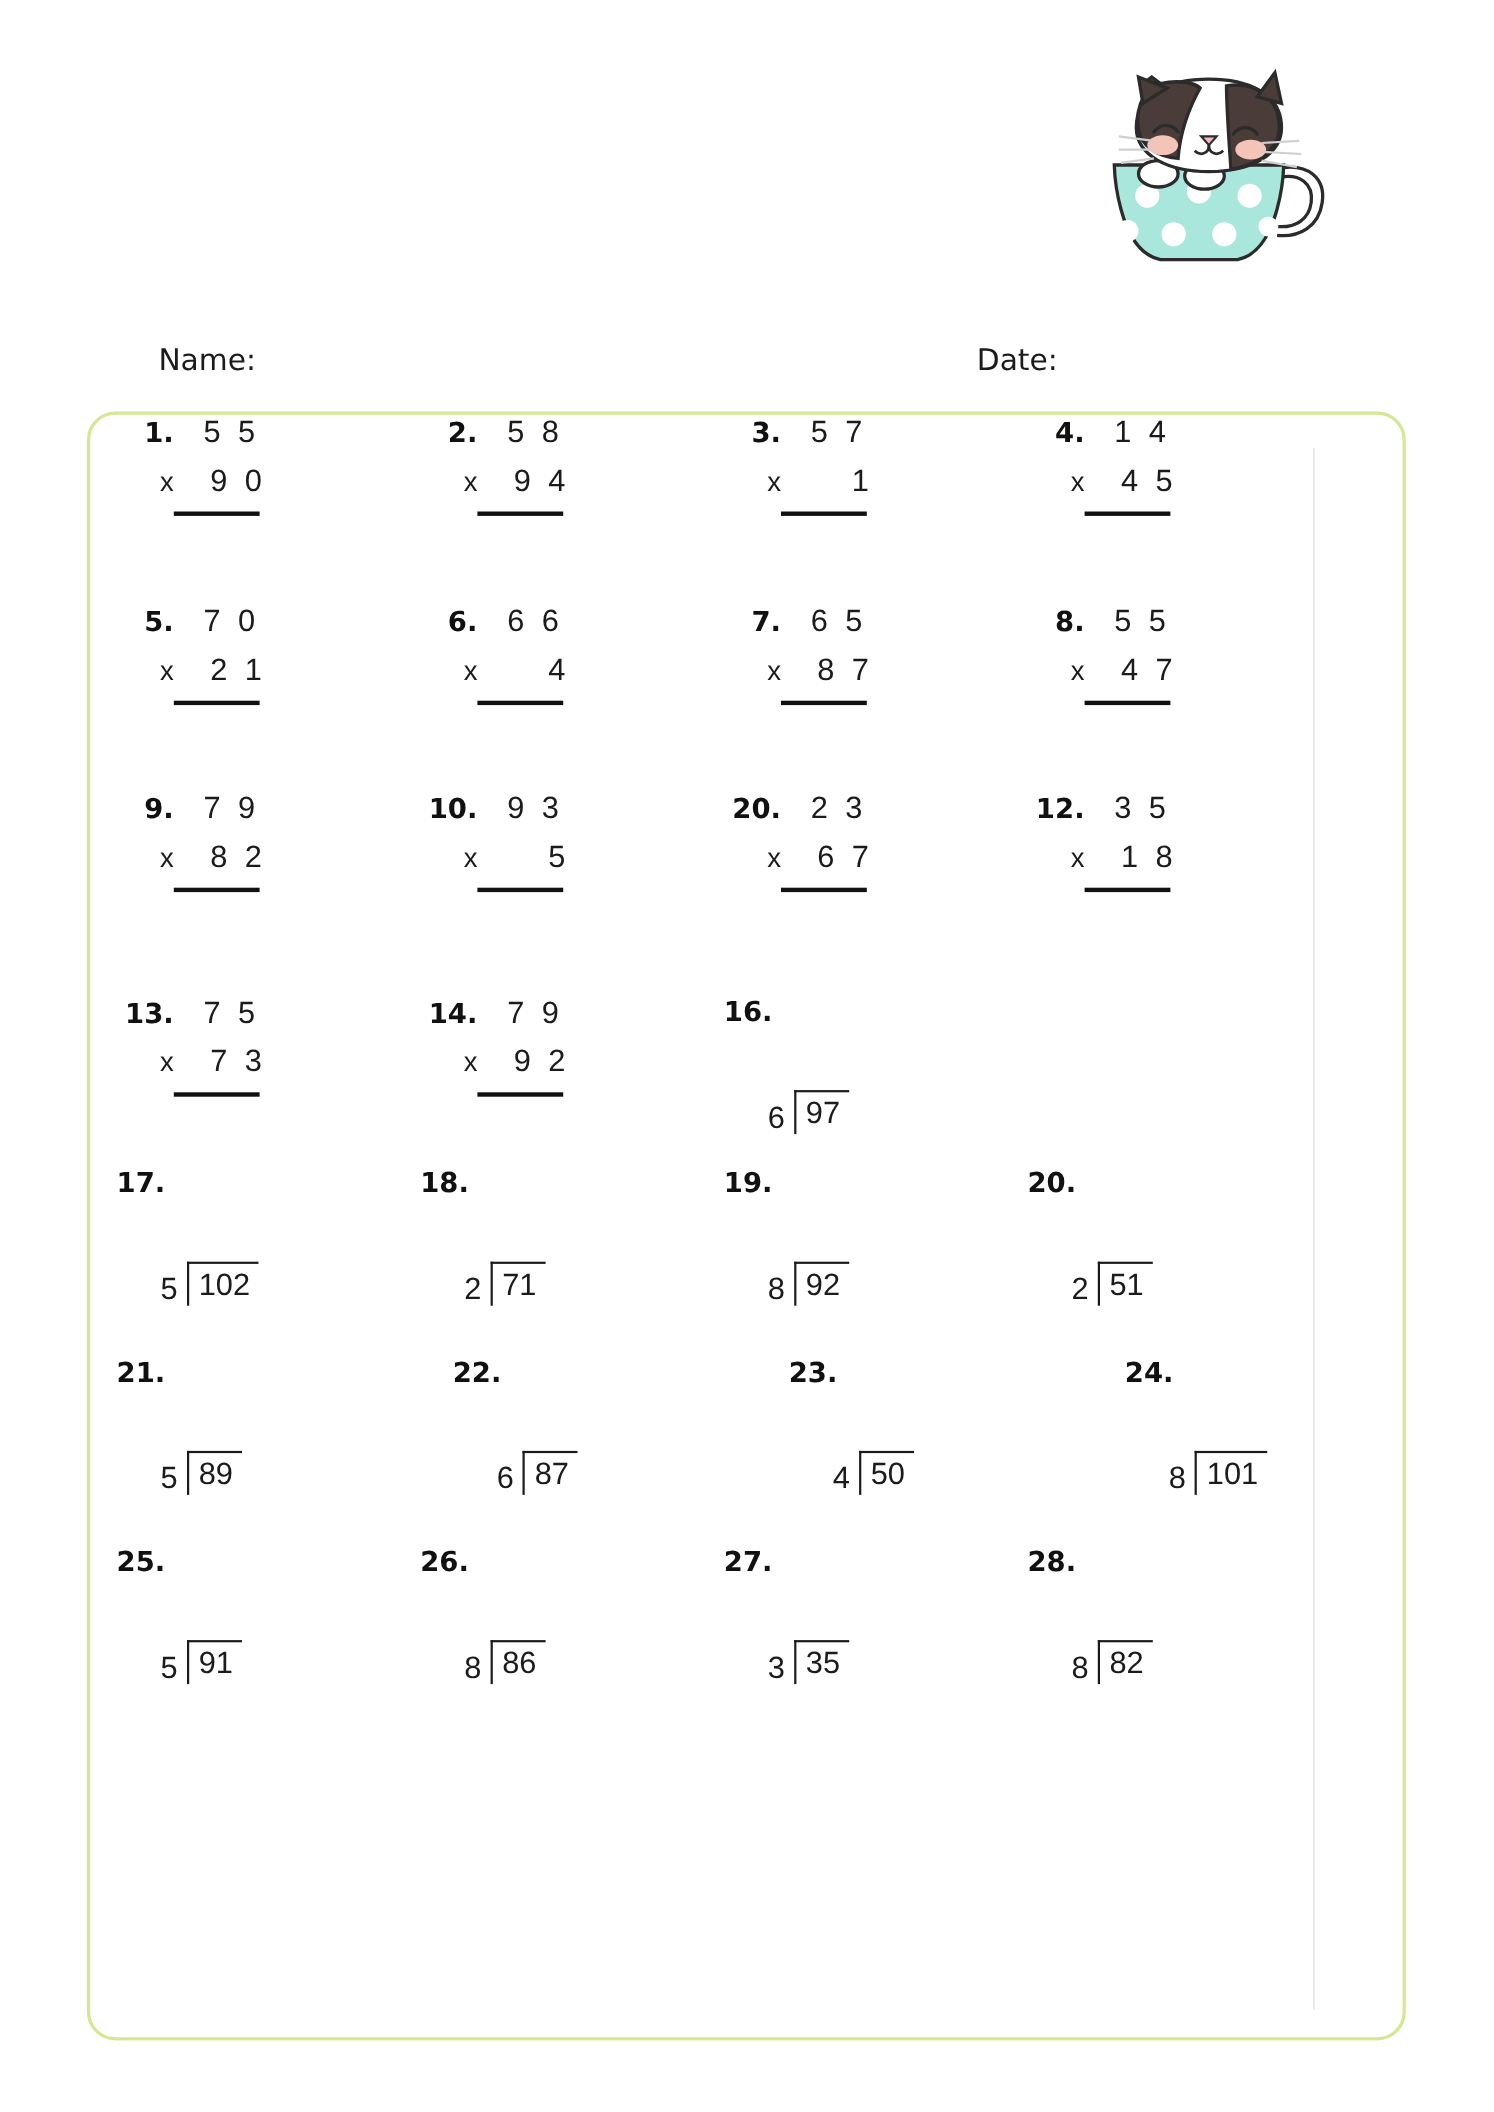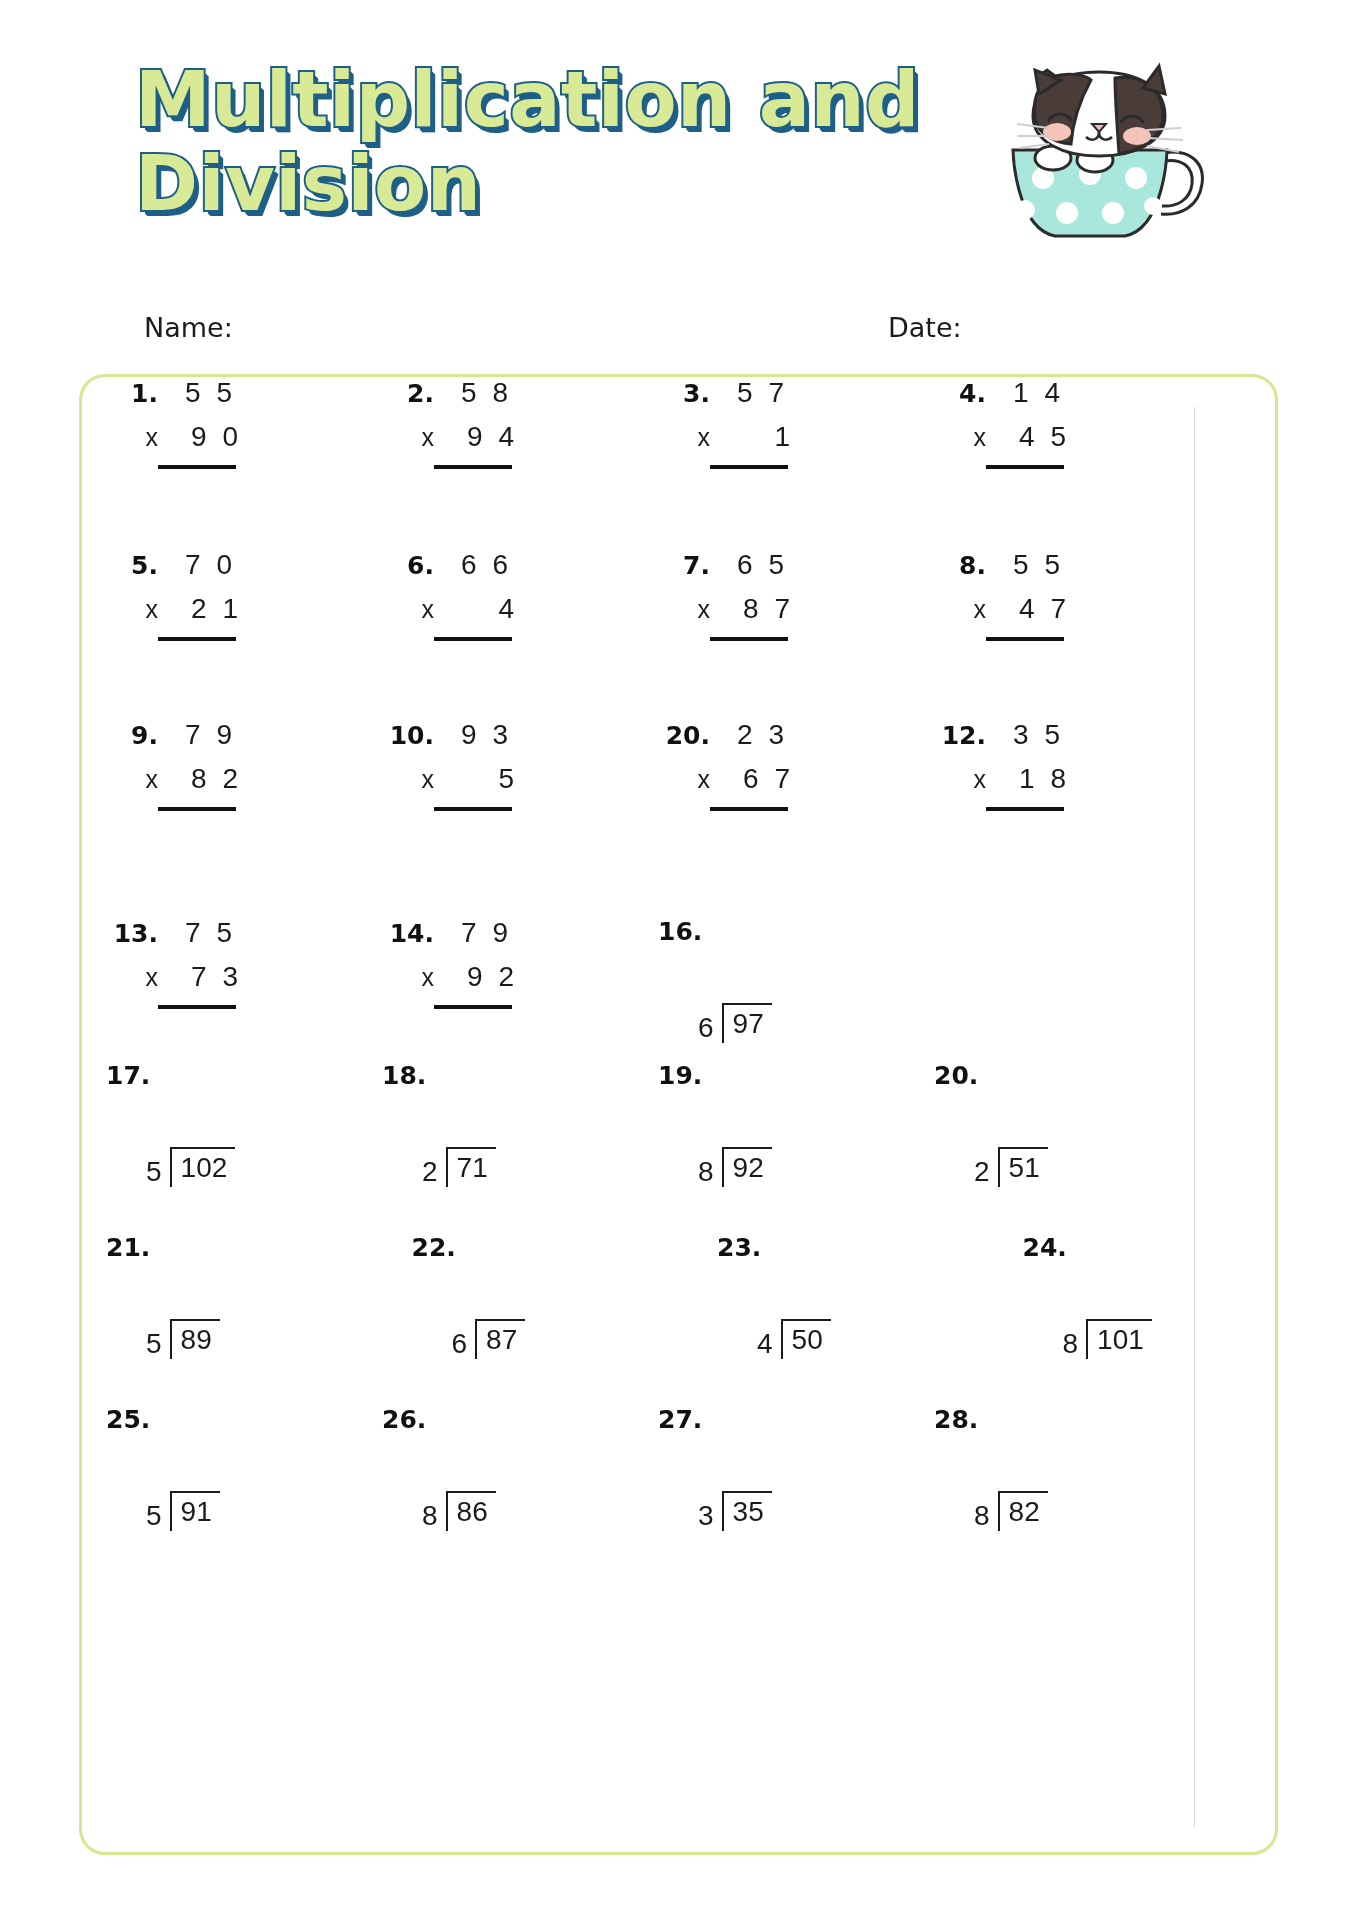--- a/index.html
+++ b/index.html
@@ -211,24 +211,20 @@
     color: #1b1b1b;
     line-height: 34px;
     letter-spacing: 0px;
   }
 </style>
 </head>
 <body>
 
 <div id="header">
 
-  <div id="title-block">
-    <div class="title-line">Multiplication and</div>
-    <div class="title-line">Division</div>
-  </div>
 
   <svg id="cat-mug" viewBox="0 0 230 185">
 
     <path d="M163 96 C196 88 210 106 207 126 C204 148 186 158 166 156" fill="none" stroke="#2b2b2b" stroke-width="3"></path>
     <path d="M164 104 C188 98 199 110 197 126 C195 142 182 149 167 148" fill="none" stroke="#2b2b2b" stroke-width="3"></path>
 
     <path d="M18 92 L172 92 C172 92 170 170 130 178 L60 178 C20 170 18 92 18 92 Z" fill="#a9e6dc" stroke="#2b2b2b" stroke-width="3"></path>
 
     <circle cx="48" cy="120" r="11" fill="#ffffff"></circle>
     <circle cx="95" cy="116" r="11" fill="#ffffff"></circle>
@@ -427,21 +423,21 @@
               <span class="operand">3 5</span>
             </div>
             <div class="mul-bottom">
               <span class="mul-op">x</span>
               <span class="operand">1 8</span>
             </div>
             <div class="mul-rule"></div>
           </div>
         </div>
       </div>
-      <div class="prow" style="top: 540px; height: 200px;">
+      <div class="prow" style="top: 528px; height: 200px;">
         <div class="pcell c0" style="height: 200px;">
           <div class="mul">
             <div class="mul-top">
               <span class="mul-num">13.</span>
               <span class="operand">7 5</span>
             </div>
             <div class="mul-bottom">
               <span class="mul-op">x</span>
               <span class="operand">7 3</span>
             </div>

